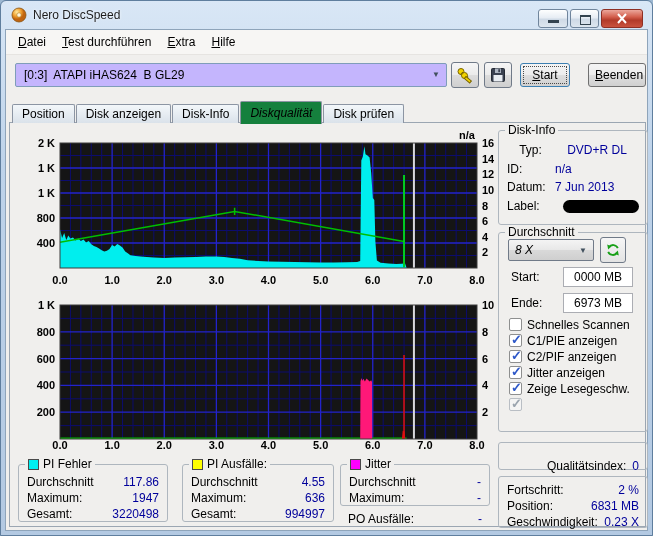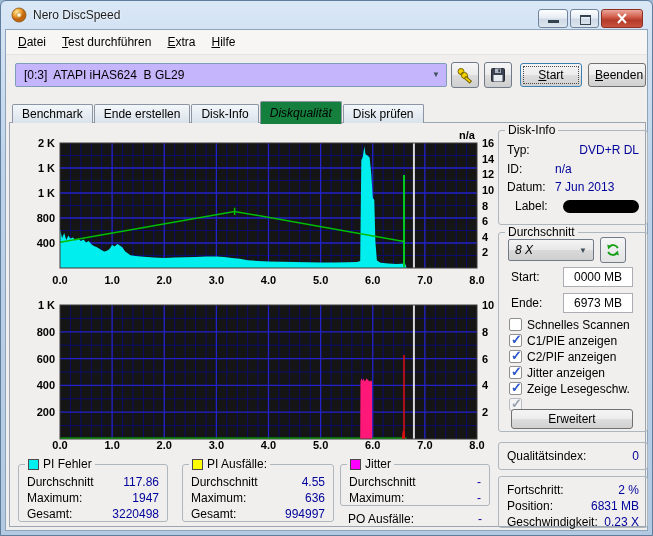--- a/index.html
+++ b/index.html
@@ -117,26 +117,26 @@
       </svg>
     </button>
     <button class="iconbtn" style="left:478px;">
       <svg viewBox="0 0 16 16" width="16" height="16" style="display:block;margin:3px auto;">
         <rect x="1.5" y="1.5" width="13" height="13" rx="1" fill="#3a4150" stroke="#252a34"></rect>
         <rect x="5" y="1.5" width="6" height="4.5" fill="#aeb6c2"></rect>
           <rect x="8.3" y="2.2" width="1.8" height="3" fill="#3a4150"></rect>
         <rect x="3.5" y="8" width="9" height="6.5" fill="#e9edf2"></rect>
       </svg>
     </button>
-    <button class="btn focused" style="left:514px;width:62px;" id="startBtn"><u>S</u>tart</button>
+    <button class="btn focused" style="left:514px;width:50px;" id="startBtn"><u>S</u>tart</button>
     <button class="btn" style="left:582px;width:58px;" id="quitBtn"><u>B</u>eenden</button>
 
     <div class="tabs" id="tabs">
-        <span class="tab">Benchmark</span>
-        <span class="tab">Ende erstellen</span>
+        <span class="tab">Position</span>
+        <span class="tab">Disk anzeigen</span>
         <span class="tab">Disk-Info</span>
         <span class="tab active">Diskqualität</span>
         <span class="tab">Disk prüfen</span>
       </div>
 
     <div class="tabpanel">
       <svg class="chart chart0" id="chart0" width="478" height="164">
           <rect x="44" y="15" width="417" height="125" fill="#151515"></rect>
           <line x1="54.425" y1="15" x2="54.425" y2="140" stroke="#0c0c6e" stroke-width="1"></line>
           <line x1="64.85" y1="15" x2="64.85" y2="140" stroke="#0c0c6e" stroke-width="1"></line>
@@ -346,33 +346,33 @@
           </div>
         </div>
       <div class="porow" id="poRow">
         <span class="lab">PO Ausfälle:</span>
         <span class="val" style="color:#00009b">-</span>
       </div>
 
       <div class="gbox" style="left:488px;top:7px;width:150px;height:95px;">
         <span class="gtitle">Disk-Info</span>
         <div id="diskInfoRows">
-            <div class="grow" style="top: 12px; justify-content: space-between;">
+            <div class="grow" style="top: 12px; justify-content: center;">
               <span class="lab" style="width: 48px;">Typ:</span>
               <span class="val">DVD+R DL</span>
             </div>
             <div class="grow" style="top: 30.5px; justify-content: flex-start;">
               <span class="lab" style="width: 48px;">ID:</span>
               <span class="val">n/a</span>
             </div>
             <div class="grow" style="top: 49px; justify-content: flex-start;">
               <span class="lab" style="width: 48px;">Datum:</span>
               <span class="val">7 Jun 2013</span>
             </div>
-            <div class="grow" style="top: 67.5px; justify-content: flex-end;">
+            <div class="grow" style="top: 67.5px; justify-content: space-between;">
               <span class="lab" style="width: 48px;">Label:</span>
               <span class="blob" style="position: relative; display: inline-block; width: 76px; height: 13px; margin-top: 1px;"></span>
             </div>
           </div>
       </div>
 
       <div class="gbox" style="left:488px;top:109px;width:150px;height:200px;">
         <span class="gtitle">Durchschnitt</span>
         <div class="speedcombo">
           <span class="combo-text">8 X</span>
@@ -408,25 +408,24 @@
               <span class="cblabel">Jitter anzeigen</span>
             </div>
             <div class="cbrow" style="top: 148px;">
               <span class="cb checked"></span>
               <span class="cblabel">Zeige Lesegeschw.</span>
             </div>
             <div class="cbrow disabled" style="top: 164px;">
               <span class="cb checked disabled"></span>
             </div>
           </div>
-        <button class="btn advbtn" style="top:176px;">Erweitert</button>
       </div>
 
       <div class="gbox" style="left:488px;top:319px;width:150px;height:28px;">
-        <div class="grow" style="top:6px;">
+        <div class="grow" style="top:16px;margin-left:40px;">
           <span class="lab">Qualitätsindex:</span>
           <span class="val">0</span>
         </div>
       </div>
 
       <div class="gbox" style="left:488px;top:353px;width:150px;height:52px;">
         <div id="progressRows">
             <div class="grow" style="top: 6px;">
               <span class="lab">Fortschritt:</span>
               <span class="val">2 %</span>

